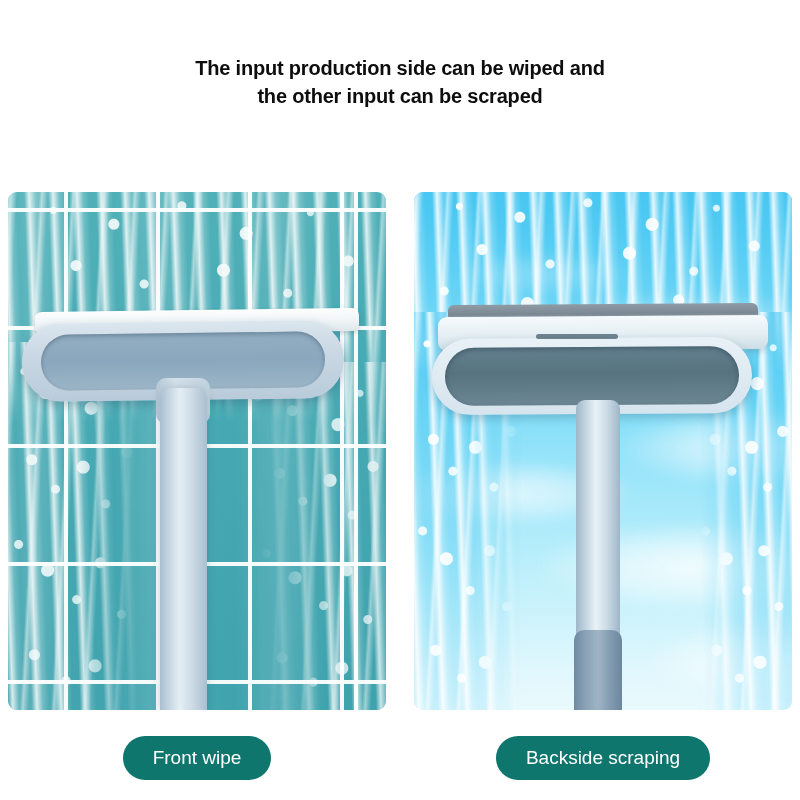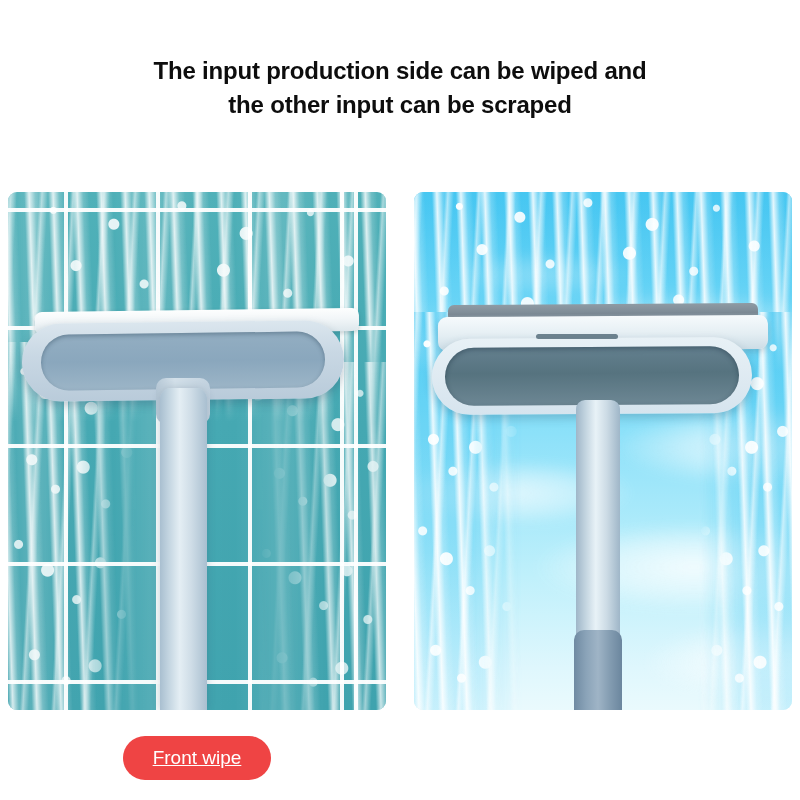--- a/index.html
+++ b/index.html
@@ -17,21 +17,21 @@
   }
 
   
   .headline {
     position: absolute;
     left: 0;
     top: 54px;
     width: 800px;
     text-align: center;
     color: #0d0d0d;
-    font-size: 24px;
+    font-size: 20px;
     font-weight: bold;
     line-height: 1.42;
     letter-spacing: -0.2px;
     padding: 0 24px;
     box-sizing: border-box;
   }
   .headline .line { display: block; }
 
   
   .panels {
@@ -325,31 +325,30 @@
     gap: 28px;
   }
   .cap-slot {
     width: 378px;
     display: flex;
     justify-content: center;
     align-items: center;
   }
   .pill {
     display: inline-block;
-    background: #ef4444;
+    background: #0f766e;
     color: #ffffff;
     font-size: 19px;
     font-weight: normal;
     line-height: 1;
     padding: 12px 30px 13px;
     border-radius: 22px;
     white-space: nowrap;
     border: none;
     cursor: pointer;
-    text-decoration: underline;
   }
 </style>
 </head>
 <body>
 
 <div class="headline">
   <span class="line">The input production side can be wiped and</span>
   <span class="line">the other input can be scraped</span>
 </div>
 
@@ -420,13 +419,16 @@
       <div class="r-pole"></div>
       <div class="r-pole-lower"></div>
     </div>
   </div>
 </div>
 
 <div class="captions">
   <div class="cap-slot">
     <button class="pill">Front wipe</button>
   </div>
+  <div class="cap-slot">
+    <button class="pill">Backside scraping</button>
+  </div>
 </div>
 
 </body></html>

